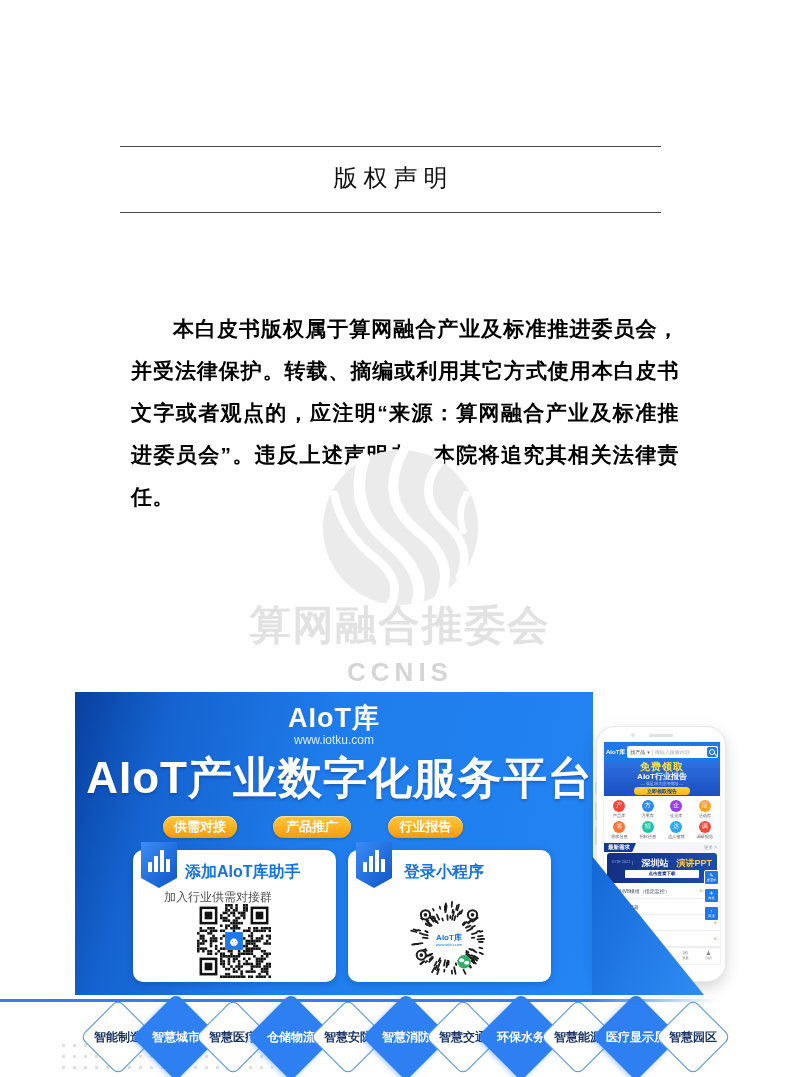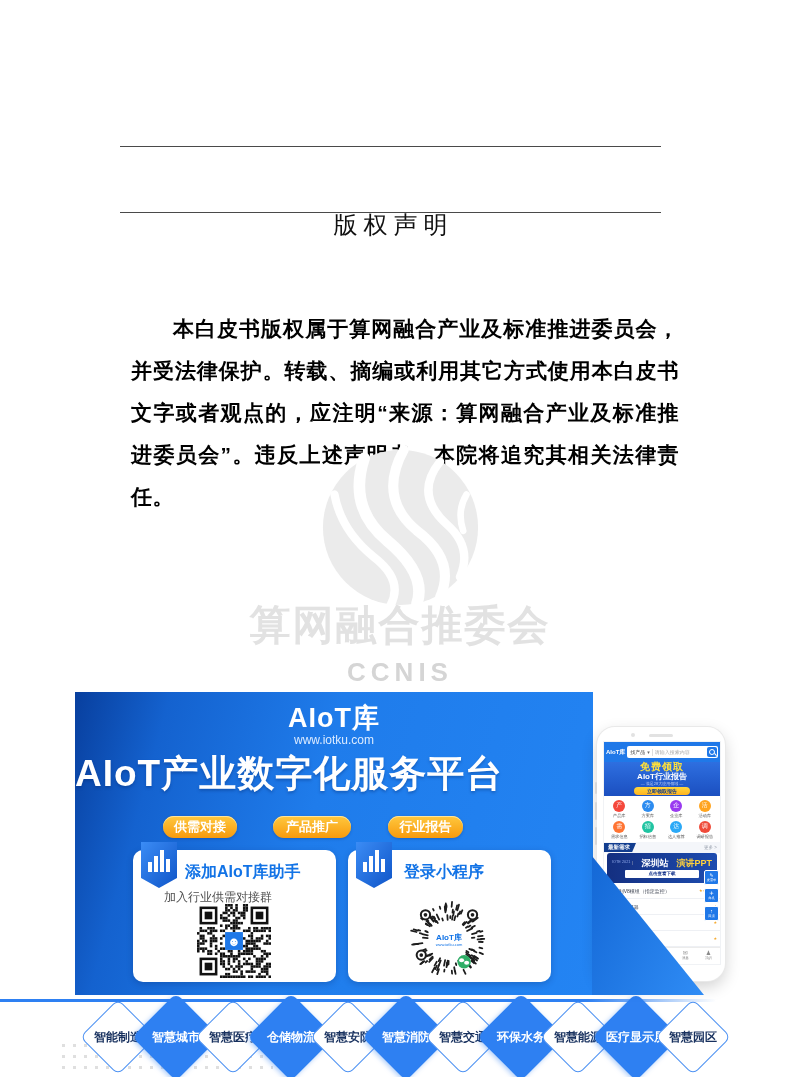--- a/index.html
+++ b/index.html
@@ -5,41 +5,41 @@
   html,body{margin:0;padding:0;}
   body{width:793px;height:1077px;position:relative;background:#fff;
        font-family:"Liberation Sans","DejaVu Sans",sans-serif;overflow:hidden;}
 
   
   .rule{position:absolute;left:120px;width:541px;height:1px;background:#4a4a4a;}
   .rule-top{top:146px;}
   .rule-bottom{top:212px;}
   .doc-title{position:absolute;left:120px;top:162px;width:541px;text-align:center;
              font-family:"Liberation Serif","DejaVu Serif",serif;
-             font-size:24px;color:#101010;font-weight:500;margin-top:47px;}
+             font-size:24px;color:#101010;font-weight:500;}
   .doc-body{position:absolute;left:119px;top:296px;width:548px;margin:12px;
             font-size:21px;line-height:42px;font-weight:700;color:#000;
             text-align:justify;text-indent:2em;letter-spacing:0.5px;}
 
   
   .wm{position:absolute;left:230px;top:445px;width:340px;text-align:center;pointer-events:none;}
   .wm-globe{display:block;margin:0 auto;}
   .wm-org{font-size:41px;font-weight:800;color:#e2e2e2;letter-spacing:2px;line-height:1.05;margin-top:-6px;}
   .wm-abbr{font-size:26px;font-weight:800;color:#d5d5d5;letter-spacing:5px;margin-top:10px;}
 
   
   .banner{position:absolute;left:75px;top:692px;width:518px;height:303px;
           background:linear-gradient(105deg,#083f9e 0%,#1462cf 16%,#1f7ceb 45%,#2384f3 100%);
           z-index:2;}
   .b-logo{position:absolute;top:8px;left:0;width:100%;text-align:center;
           font-size:27px;font-weight:800;color:#fff;letter-spacing:1px;}
   .b-site{position:absolute;top:41px;left:0;width:100%;text-align:center;
           font-size:12px;color:#dcebff;}
-  .b-head{position:absolute;top:57px;left:0;width:100%;text-align:left;
-          font-size:37px;font-weight:800;color:#fff;letter-spacing:1px;
+  .b-head{position:absolute;top:57px;left:0;width:100%;text-align:right;
+          font-size:44px;font-weight:800;color:#fff;letter-spacing:1px;
           text-shadow:0 2px 3px rgba(0,40,110,.35);}
   .pill{position:absolute;top:124px;height:22px;border-radius:12px;
         background:linear-gradient(180deg,#ffc83e,#f79a0d);
         box-shadow:inset 0 1px 0 #ffe49a,0 1px 3px rgba(0,40,110,.3);
         color:#fff;font-size:13px;font-weight:700;
         display:flex;align-items:center;justify-content:center;}
   .pill1{left:88px;width:74px;}
   .pill2{left:198px;width:78px;}
   .pill3{left:313px;width:75px;}
 

